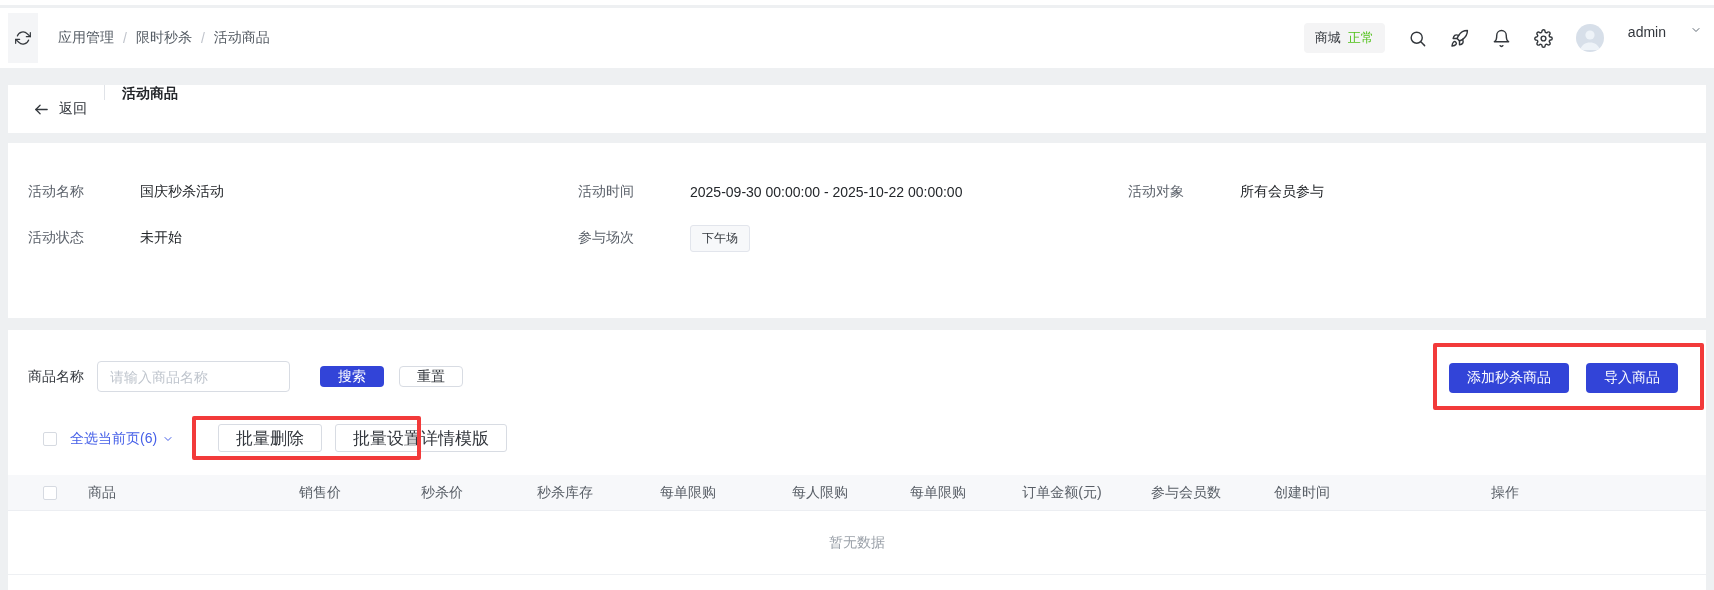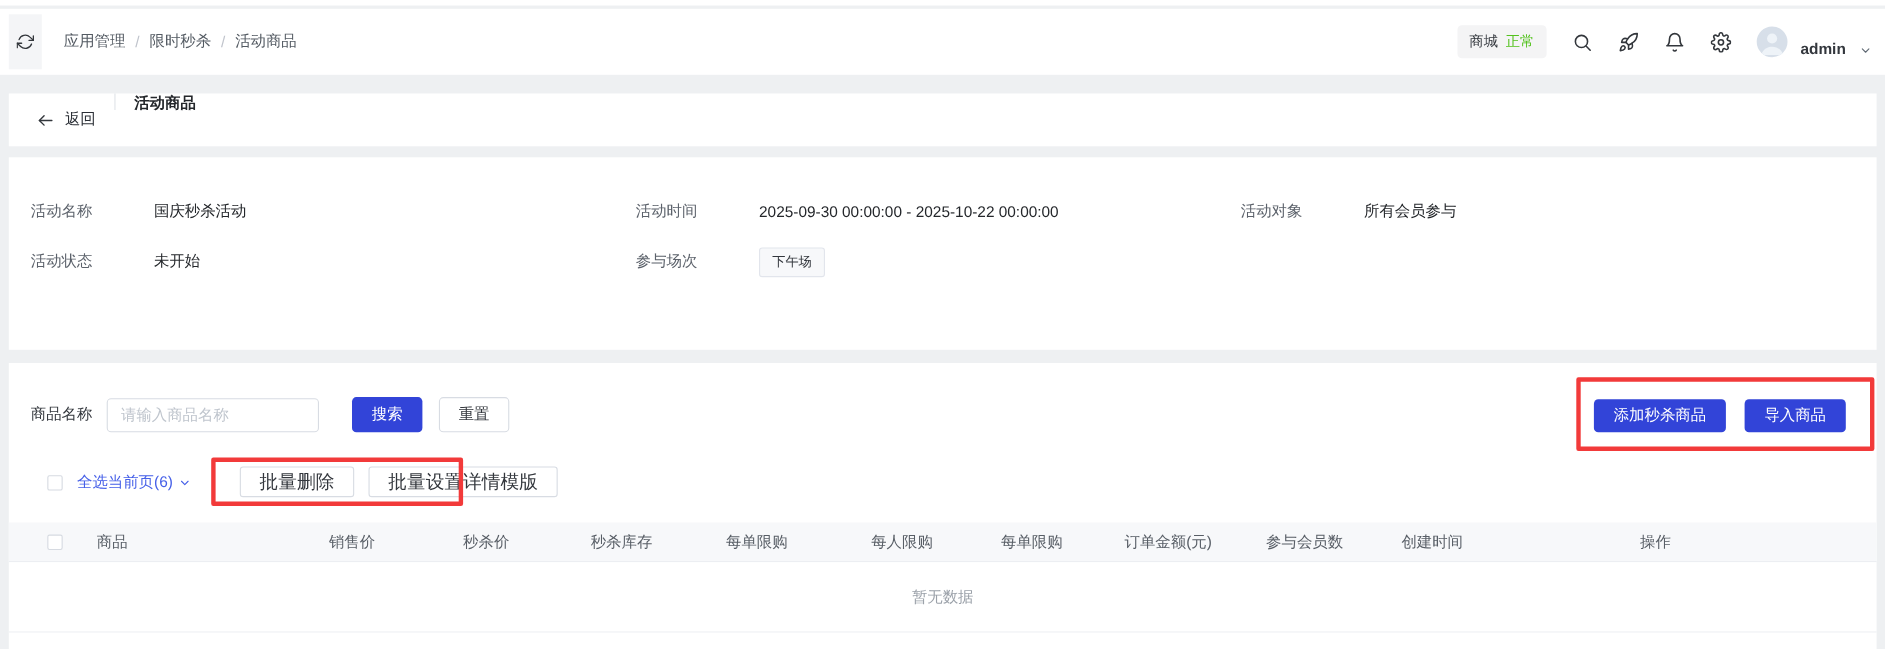--- a/index.html
+++ b/index.html
@@ -27,21 +27,21 @@
   .crumb { cursor: pointer; }
   .crumb-sep { color: #c0c4cc; }
   .topbar-right { margin-left: auto; display: flex; align-items: center; gap: 23px; padding-right: 12px; }
   .shop-badge {
     background: #f4f4f5; border-radius: 4px; padding: 6px 11px; font-size: 13px;
     display: flex; gap: 7px; align-items: center; cursor: pointer; color: #33373d;
   }
   .badge-status { color: #53c21d; }
   .icon-btn { display: flex; align-items: center; cursor: pointer; }
   .icon-btn svg { width: 19px; height: 19px; }
-  .user-menu { display: flex; align-items: flex-end; gap: 12px; cursor: pointer; font-weight: bold; }
+  .user-menu { display: flex; align-items: flex-start; gap: 24px; cursor: pointer; }
   .avatar {
     width: 28px; height: 28px; border-radius: 50%; background: #d7dfe9;
     display: flex; align-items: center; justify-content: center; overflow: hidden;
   }
   .user-name { color: #33373d; }
 
   
   .card { position: absolute; left: 8px; width: 1698px; background: #fff; }
 
   .back-card { top: 85px; height: 48px; display: flex; padding-left: 25px; }
@@ -62,21 +62,21 @@
 
   .search-row { position: absolute; top: 31px; left: 20px; display: flex; align-items: center; }
   .search-label { margin-right: 13px; color: #33373d; }
   .text-input {
     width: 193px; height: 31px; border: 1px solid #d8dce3; border-radius: 4px;
     padding: 0 12px; font-size: 14px; color: #2b2f36; outline: none;
     font-family: "Liberation Sans", "DejaVu Sans", sans-serif;
   }
   .text-input::placeholder { color: #bfc5cd; }
   .btn {
-    height: 32px; border-radius: 4px; font-size: 14px; cursor: pointer;
+    height: 21px; border-radius: 4px; font-size: 14px; cursor: pointer;
     font-family: "Liberation Sans", "DejaVu Sans", sans-serif;
   }
   .btn-primary { background: #3244d8; color: #fff; border: none; padding: 0 18px; }
   .btn-plain { background: #fff; border: 1px solid #d8dce3; color: #33373d; padding: 0 17px; }
   .btn-search { margin-left: 30px; }
   .btn-reset { margin-left: 15px; }
 
   .top-actions { position: absolute; top: 33px; right: 28px; display: flex; gap: 17px; }
   .top-actions .btn-primary { height: 30px; }
 

